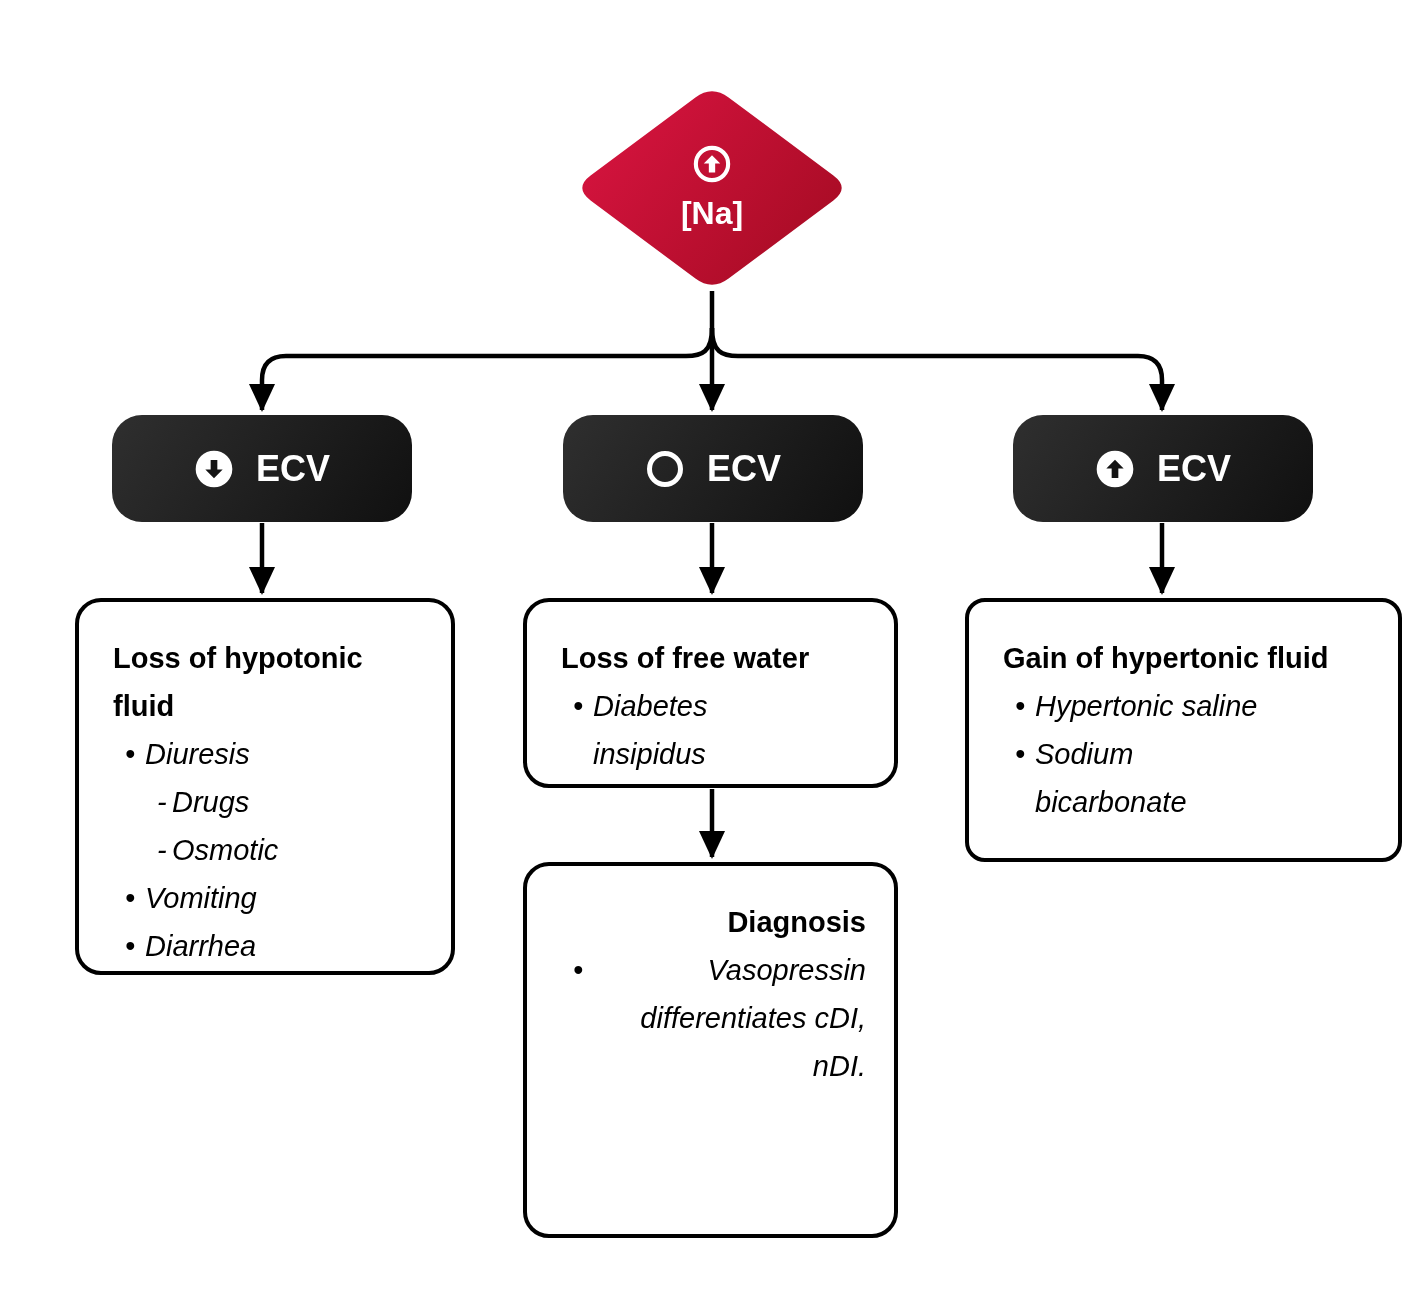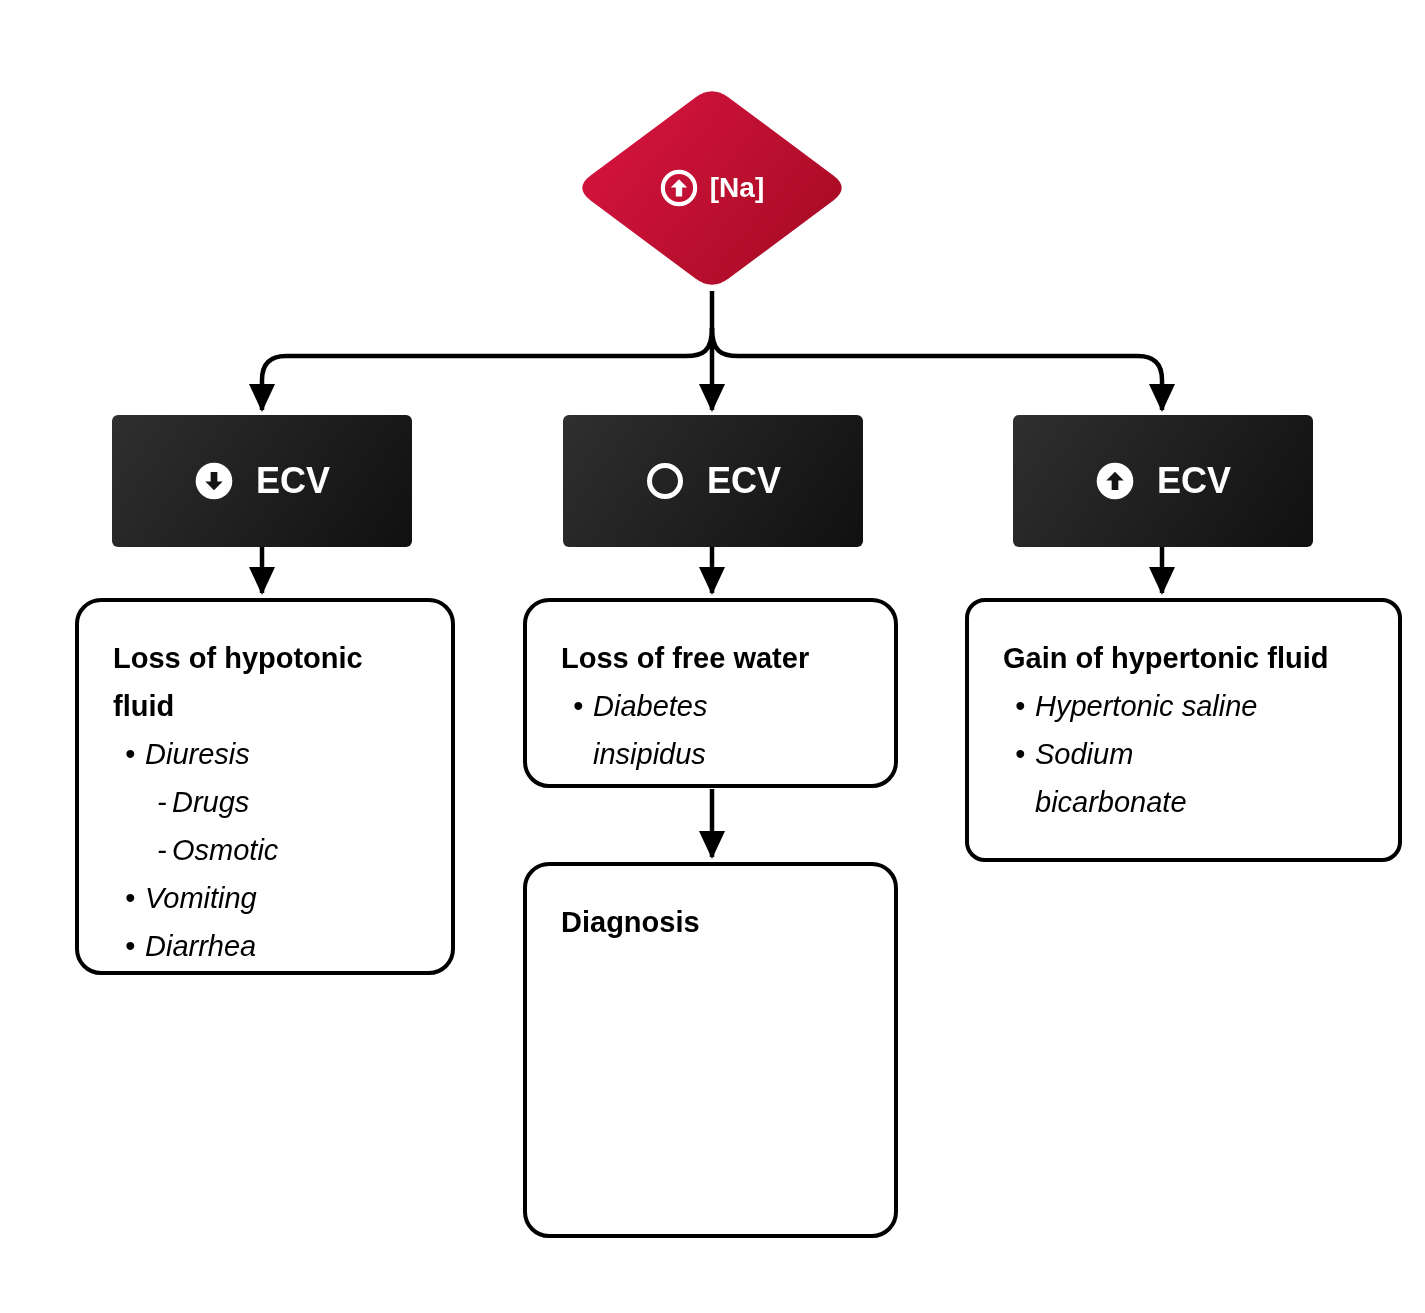--- a/index.html
+++ b/index.html
@@ -20,46 +20,46 @@
     width:1425px;height:1313px;
     background:var(--background);
     overflow:hidden;
   }
   .connectors{position:absolute;left:0;top:0;width:1425px;height:1313px;}
 
   
   .diamond-label{
     position:absolute;left:574px;top:85px;width:276px;height:206px;
     display:flex;align-items:center;justify-content:center;gap:12px;
-    color:var(--text-on-dark);font-size:28px;font-weight:700;
+    color:var(--text-on-dark);font-size:32px;font-weight:700;flex-direction:column;
   }
 
   
   .node-black{
-    position:absolute;width:300px;height:132px;border-radius:6px;
+    position:absolute;width:300px;height:107px;border-radius:30px;
     background:linear-gradient(125deg,var(--node-black-start),var(--node-black-end));
     display:flex;align-items:center;justify-content:center;gap:22px;
     color:var(--text-on-dark);font-size:36px;font-weight:700;
   }
   .node-low  {left:112px;top:415px;}
   .node-norm {left:563px;top:415px;}
   .node-high {left:1013px;top:415px;}
 
   .icon{display:block;flex:0 0 auto;}
 
   
   .card{
     position:absolute;background:var(--background);
     border:4px solid var(--card-border);border-radius:26px;
     padding:32px 28px 20px 34px;box-sizing:border-box;
     font-size:29px;line-height:48px;color:var(--text);
   }
   .card-hypotonic {left:75px;  top:598px; width:380px; height:377px;}
   .card-freewater {left:523px; top:598px; width:375px; height:190px;}
-  .card-diagnosis {left:523px; top:862px; width:375px; height:376px;}
+  .card-diagnosis {left:523px; top:862px; width:375px; height:376px;text-align:right;}
   .card-hypertonic{left:965px; top:598px; width:437px; height:264px;border-radius:20px;}
 
   .card-title{font-weight:700;margin:0;}
   .card ul{list-style:none;margin:0;padding:0 0 0 12px;font-style:italic;}
   .card li{position:relative;}
   .card li.lvl1{padding-left:20px;}
   .card li.lvl1::before{content:"\2022";position:absolute;left:0;}
   .card li.lvl2{margin-left:32px;padding-left:15px;}
   .card li.lvl2::before{content:"-";position:absolute;left:0;}
   .card li.narrow{max-width:200px;}
@@ -138,20 +138,21 @@
   <div class="card card-freewater">
     <p class="card-title">Loss of free water</p>
     <ul>
       <li class="lvl1 narrow">Diabetes insipidus</li>
     </ul>
   </div>
 
   <div class="card card-diagnosis">
     <p class="card-title">Diagnosis</p>
     <ul>
+      <li class="lvl1">Vasopressin differentiates cDI, nDI.</li>
     </ul>
   </div>
 
   <div class="card card-hypertonic">
     <p class="card-title">Gain of hypertonic fluid</p>
     <ul>
       <li class="lvl1">Hypertonic saline</li>
       <li class="lvl1 narrow">Sodium bicarbonate</li>
     </ul>
   </div>

